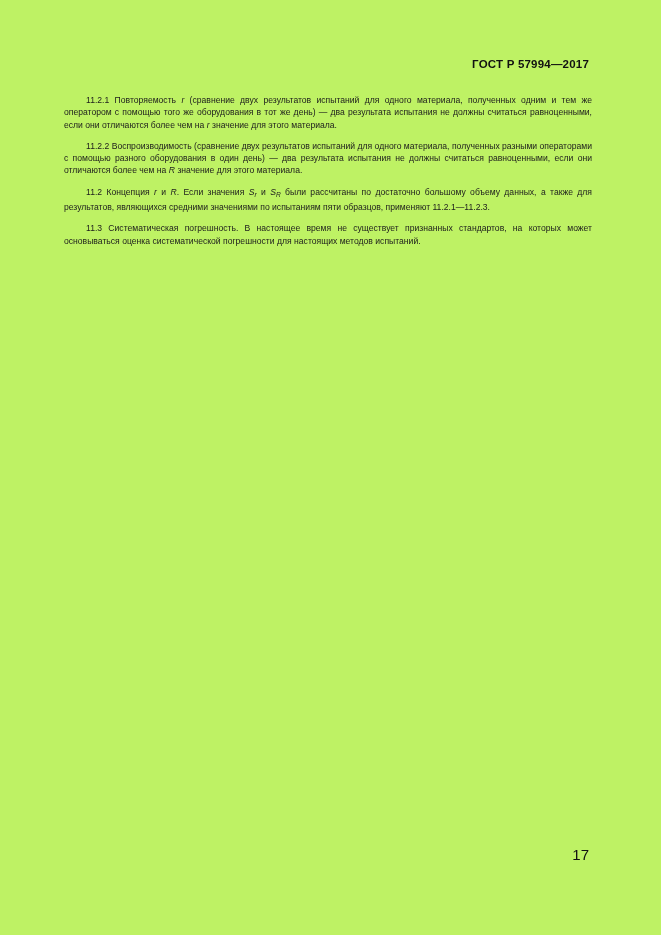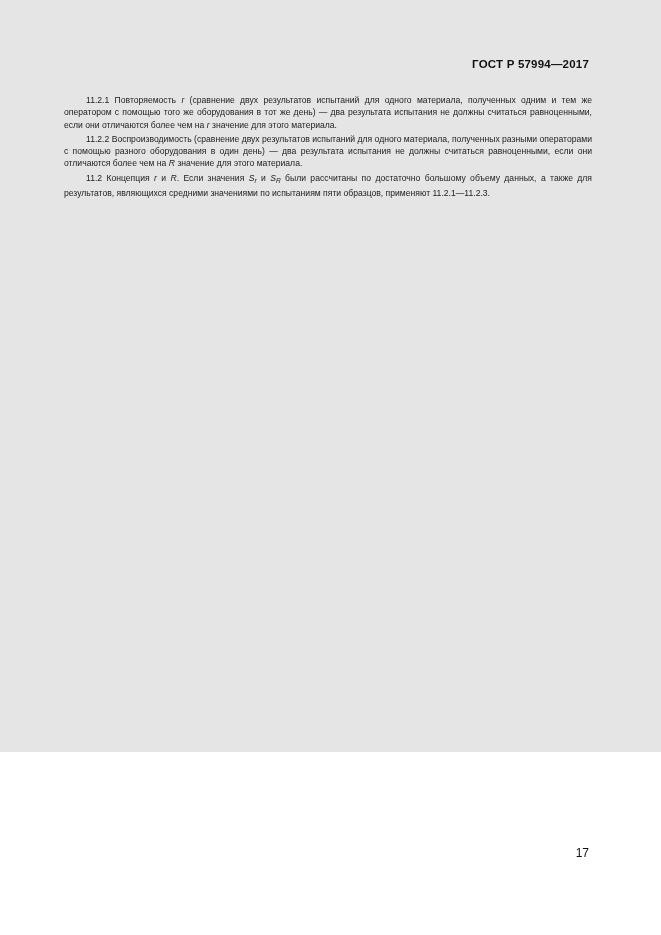--- a/index.html
+++ b/index.html
@@ -13,22 +13,22 @@
     font-family: "Liberation Sans", sans-serif;
     color: #1a1a1a;
     position: relative;
     overflow: hidden;
   }
   .page {
     position: absolute;
     left: 0;
     top: 0;
     width: 661px;
-    height: 752px;
-    background: #e5e5e5;
+    height: 935px;
+    background: #bef264;
   }
   .header {
     position: absolute;
     top: 58px;
     right: 72px;
     font-size: 11.5px;
     font-weight: bold;
     letter-spacing: 0.2px;
     color: #111;
     white-space: nowrap;
@@ -42,52 +42,53 @@
   p.para {
     margin: 0 0 0 0;
     font-size: 8.6px;
     line-height: 12.3px;
     text-align: justify;
     text-indent: 22px;
     color: #1c1c1c;
     hyphens: manual;
   }
   p.para + p.para {
-    margin-top: 2px;
+    margin-top: 9px;
   }
   .it {
     font-style: italic;
   }
   .sub {
     font-size: 6.6px;
     vertical-align: -2px;
     font-style: italic;
   }
   .pagenum {
     position: absolute;
     right: 72px;
     top: 846px;
-    font-size: 12px;
+    font-size: 15px;
     color: #111;
   }
 </style>
 </head>
 <body>
 
 <div class="page">
 
   <div class="header">ГОСТ Р 57994—2017</div>
 
   <div class="content">
 
     <p class="para">11.2.1 Повторяемость <span class="it">r</span> (сравнение двух результатов испытаний для одного материала, полученных одним и тем же оператором с помощью того же оборудования в тот же день) — два результата испытания не должны считаться равноценными, если они отличаются более чем на <span class="it">r</span> значение для этого материала.</p>
 
     <p class="para">11.2.2 Воспроизводимость (сравнение двух результатов испытаний для одного материала, полученных разными операторами с помощью разного оборудования в один день) — два результата испытания не должны считаться равноценными, если они отличаются более чем на <span class="it">R</span> значение для этого материала.</p>
 
     <p class="para">11.2 Концепция <span class="it">r</span> и <span class="it">R</span>. Если значения <span class="it">S</span><span class="sub">r</span> и <span class="it">S</span><span class="sub">R</span> были рассчитаны по достаточно большому объему данных, а также для результатов, являющихся средними значениями по испытаниям пяти образцов, применяют 11.2.1—11.2.3.</p>
 
 
+    <p class="para">11.3 Систематическая погрешность. В настоящее время не существует признанных стандартов, на которых может основываться оценка систематической погрешности для настоящих методов испытаний.</p>
 
   </div>
 
   <div class="pagenum">17</div>
 
 </div>
 
 </body></html>

